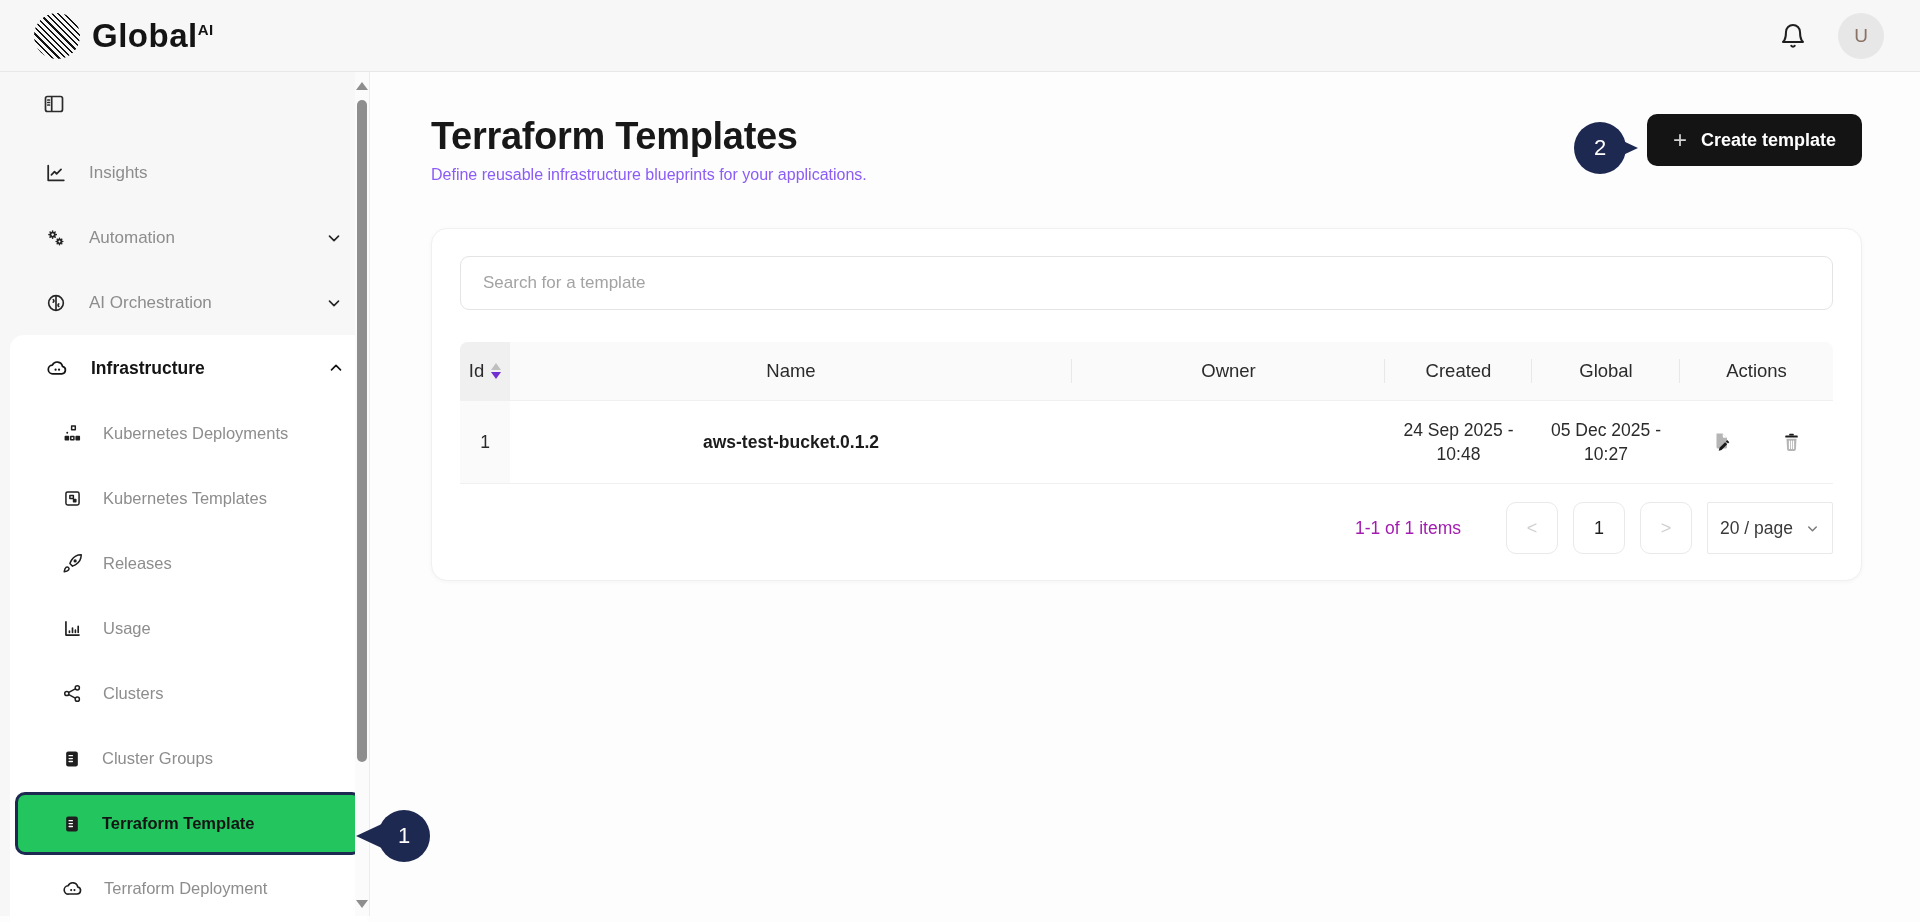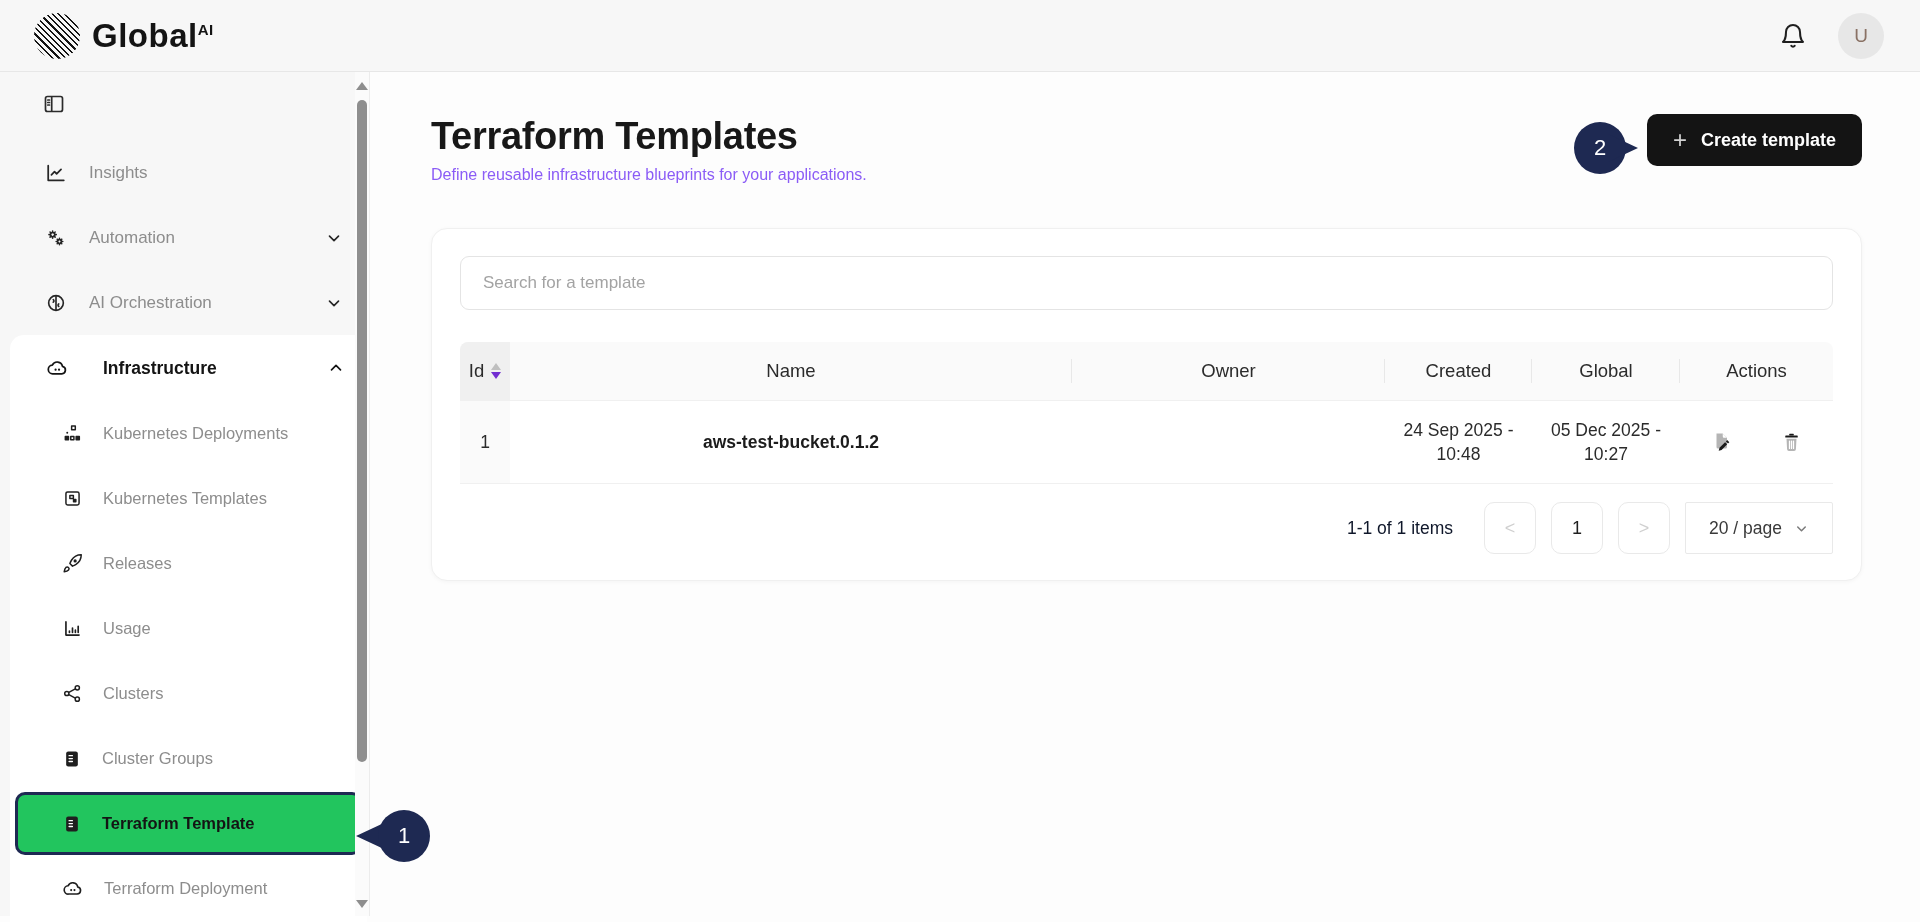--- a/index.html
+++ b/index.html
@@ -25,21 +25,21 @@
 
   
   .sidebar { position:relative; width:370px; background:#f7f7f7; border-right:1px solid #ececec; flex:none; }
   .collapse-btn { margin:20px 0 0 42px; background:none; border:none; cursor:pointer; color:#2b2b2b; display:flex; }
   .nav { margin-top:24px; }
   .nav-item { height:65px; display:flex; align-items:center; gap:22px; padding-left:45px;
     padding-right:26px; color:#8d8d8d; font-size:17px; cursor:pointer; }
   .nav-item .nicon { color:#262626; display:flex; flex:none; }
   .nav-item .chev { margin-left:auto; color:#262626; display:flex; }
   .infra-group { background:#ffffff; border-radius:14px 14px 0 0; margin:0 2px 0 10px; padding-bottom:4px; }
-  .infra-head { height:66px; display:flex; align-items:center; gap:34px; padding-left:36px; padding-right:22px;
+  .infra-head { height:66px; display:flex; align-items:center; gap:22px; padding-left:36px; padding-right:22px;
     color:#141414; font-size:17.5px; font-weight:700; cursor:pointer; }
   .infra-head .nicon { color:#141414; display:flex; flex:none; }
   .infra-head .chev { margin-left:auto; color:#141414; display:flex; }
   .sub-item { height:65px; display:flex; align-items:center; gap:20px; padding-left:52px;
     color:#8d8d8d; font-size:16.5px; cursor:pointer; }
   .sub-item .nicon { color:#1f1f1f; display:flex; flex:none; }
   .sub-item.active { height:63px; margin:1px 5px; padding-left:44px; background:#22c55e;
     border:3px solid #1e2952; border-radius:10px; color:#141414; font-weight:700; }
 
   
@@ -83,26 +83,26 @@
   .td { min-height:82px; display:flex; align-items:center; justify-content:center;
     font-size:17.5px; color:#2b2b2b; text-align:center; }
   .td-id { background:#fafafa; }
   .td-name { font-weight:700; color:#1c1c1c; }
   .td-date { flex-direction:column; line-height:24px; }
   .td-actions { gap:46px; }
   .icon-btn { background:none; border:none; cursor:pointer; display:flex; padding:0; }
 
   
   .pager { margin-top:18px; display:flex; align-items:center; justify-content:flex-end; gap:15px; }
-  .pager-summary { font-size:17.5px; color:#0f172a; margin-right:16px; }
+  .pager-summary { font-size:17.5px; color:#a21caf; margin-right:30px; }
   .pg-btn { width:52px; height:52px; background:#fff; border:1px solid #e9e9e9; border-radius:10px;
     font-size:18px; font-family:inherit; display:flex; align-items:center; justify-content:center; cursor:pointer; }
   .pg-btn.disabled { color:#cfcfcf; cursor:default; }
   .pg-btn.current { color:#1f1f1f; }
-  .pg-select { width:148px; height:52px; background:#fff; border:1px solid #e9e9e9; border-radius:2px;
+  .pg-select { width:126px; height:52px; background:#fff; border:1px solid #e9e9e9; border-radius:2px;
     font-size:17.5px; color:#3a3a3a; display:flex; align-items:center; justify-content:center; gap:12px; cursor:pointer; }
 
   
   .badge { position:absolute; z-index:20; }
   .badge .circle { position:absolute; width:52px; height:52px; border-radius:50%; background:#1e2952;
     color:#fff; font-size:22px; display:flex; align-items:center; justify-content:center; }
   .badge .tri { position:absolute; width:0; height:0; top:12px;
     border-top:14px solid transparent; border-bottom:14px solid transparent; }
   .badge1 { left:356px; top:810px; width:76px; height:52px; }
   .badge1 .tri { left:0; border-right:30px solid #1e2952; }

